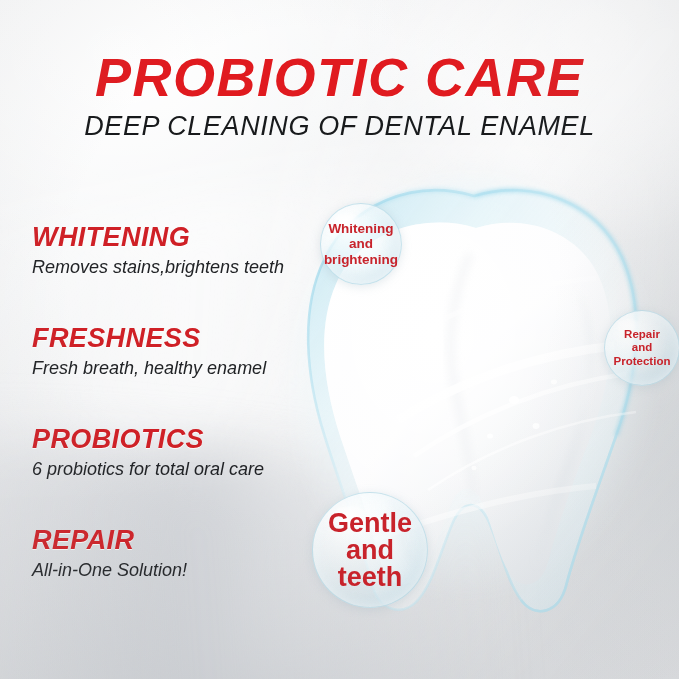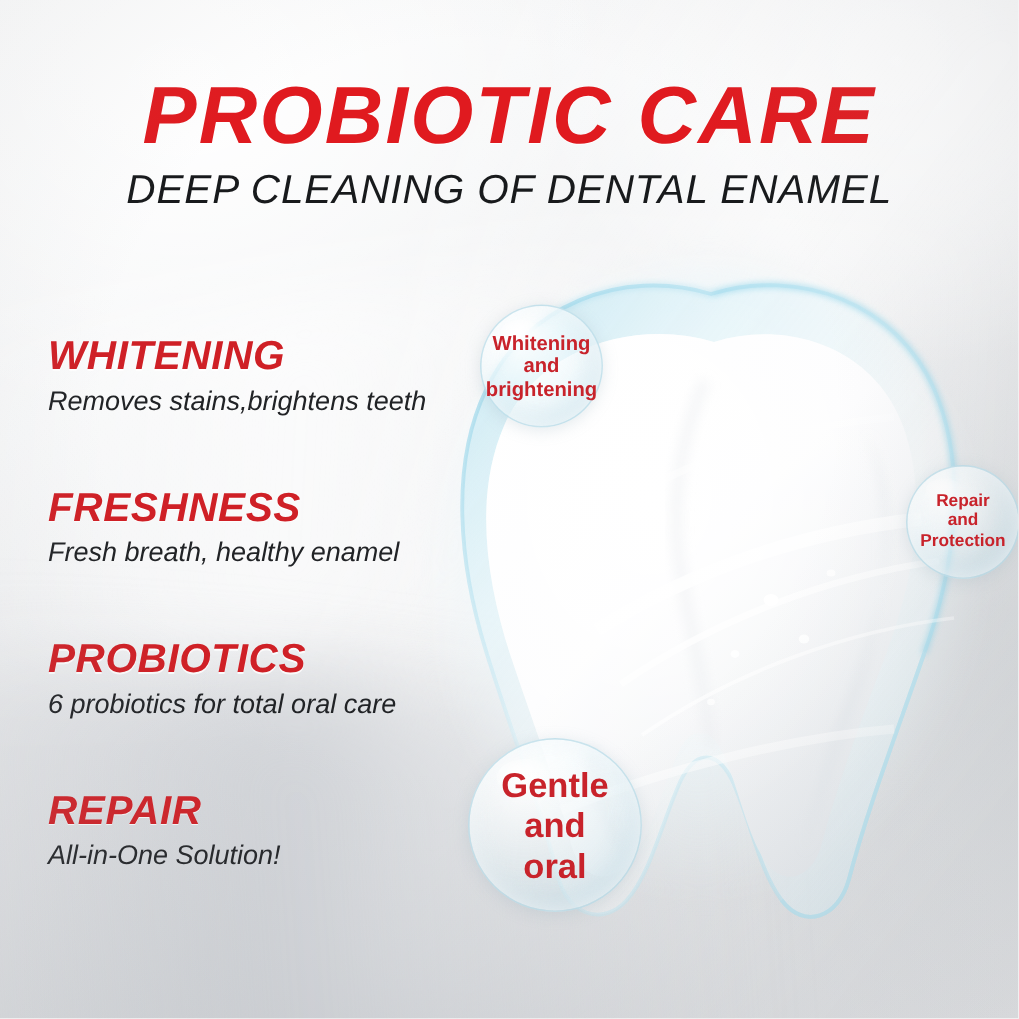--- a/index.html
+++ b/index.html
@@ -179,21 +179,21 @@
   #bubble-repair {
     left: 604px; top: 310px;
     width: 74px; height: 74px;
     font-size: 11.5px;
     line-height: 13.5px;
     font-weight: 600;
   }
   #bubble-gentle {
     left: 312px; top: 492px;
     width: 114px; height: 114px;
-    font-size: 23px;
+    font-size: 27px;
     line-height: 27px;
     font-weight: 700;
   }
 </style>
 </head>
 <body>
 
 <div id="poster">
 
   <div class="bg-base"></div>
@@ -324,18 +324,18 @@
       <span>Repair</span><br>
       <span>and</span><br>
       <span>Protection</span>
     </span>
   </div>
 
   <div class="bubble" id="bubble-gentle">
     <span class="bubble-text">
       <span>Gentle</span><br>
       <span>and</span><br>
-      <span>oral</span>
+      <span>teeth</span>
     </span>
   </div>
 
   <div class="bg-vignette"></div>
 </div>
 
 </body></html>

